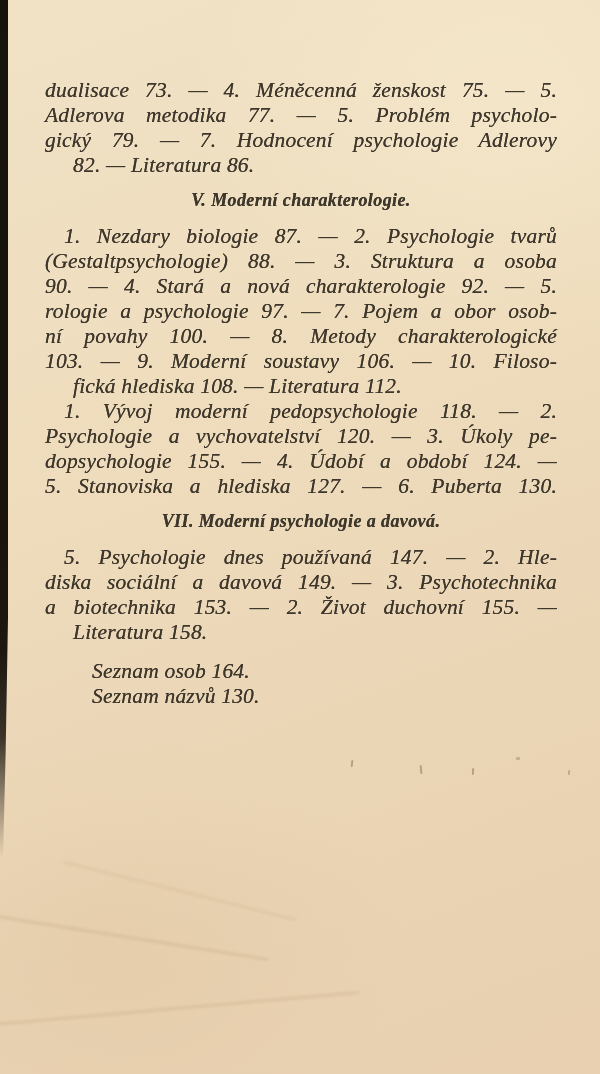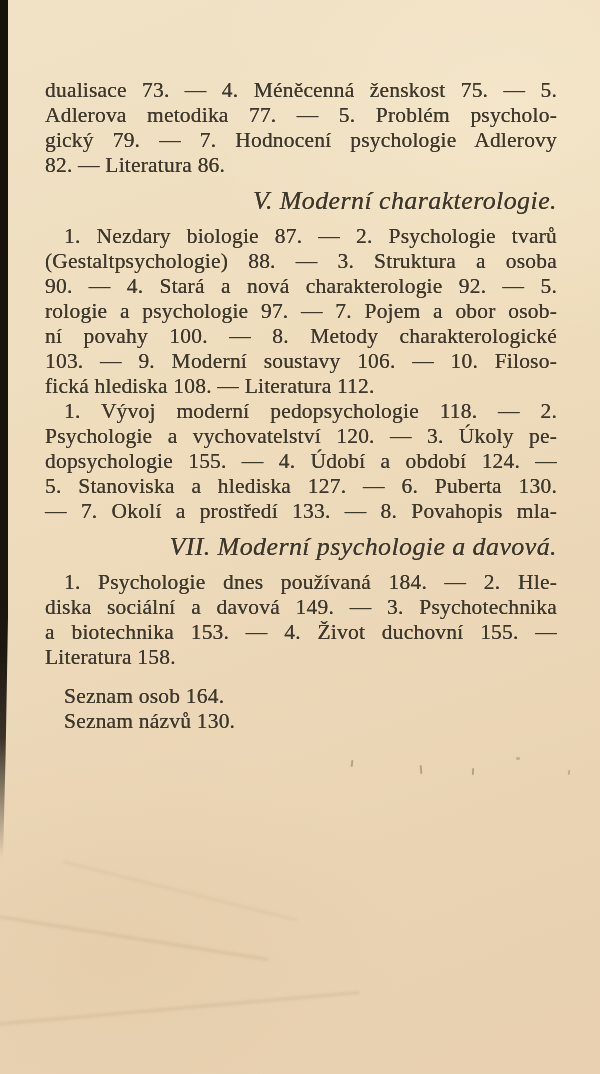--- a/index.html
+++ b/index.html
@@ -38,34 +38,36 @@
     font-size: 21.5px;
     line-height: 25px;
     letter-spacing: 0.2px;
     text-shadow: 0 0 0.4px currentColor;
   }
 
   .line {
     text-align: justify;
     text-align-last: justify;
     white-space: normal;
+    font-style: italic;
   }
   .line.endline {
     text-align: left;
     text-align-last: left;
+    margin-left: 28px;
   }
   .line.ind { text-indent: 19px; }
 
   .section-heading {
     margin: 10px 0 11px 0;
-    font-size: 26px;
+    font-size: 18px;
     line-height: 25px;
     font-style: italic;
-    font-weight: normal;
-    text-align: right;
+    font-weight: bold;
+    text-align: center;
     letter-spacing: 0.4px;
   }
 
   .index-block { margin-top: 14px; }
   .index-block .line { text-indent: 19px; }
 
   
   .speck {
     position: absolute;
     background: rgba(113, 90, 63, 0.42);
@@ -123,28 +125,27 @@
       <div class="line">ní povahy 100. — 8. Metody charakterologické</div>
       <div class="line">103. — 9. Moderní soustavy 106. — 10. Filoso-</div>
       <div class="line endline">fická hlediska 108. — Literatura 112.</div>
     </div>
 
     <div>
       <div class="line ind">1. Vývoj moderní pedopsychologie 118. — 2.</div>
       <div class="line">Psychologie a vychovatelství 120. — 3. Úkoly pe-</div>
       <div class="line">dopsychologie 155. — 4. Údobí a období 124. —</div>
       <div class="line">5. Stanoviska a hlediska 127. — 6. Puberta 130.</div>
-      <div class="line">— 7. Okolí a prostředí 133. — 8. Povahopis mla-</div>
     </div>
 
     <h2 class="section-heading">VII. Moderní psychologie a davová.</h2>
     <div>
-      <div class="line ind">1. Psychologie dnes používaná 184. — 2. Hle-</div>
+      <div class="line ind">5. Psychologie dnes používaná 147. — 2. Hle-</div>
       <div class="line">diska sociální a davová 149. — 3. Psychotechnika</div>
-      <div class="line">a biotechnika 153. — 4. Život duchovní 155. —</div>
+      <div class="line">a biotechnika 153. — 2. Život duchovní 155. —</div>
       <div class="line endline">Literatura 158.</div>
     </div>
 
     <div class="index-block">
       <div class="line endline">Seznam osob 164.</div>
       <div class="line endline">Seznam názvů 130.</div>
     </div>
 
   </div>
 

